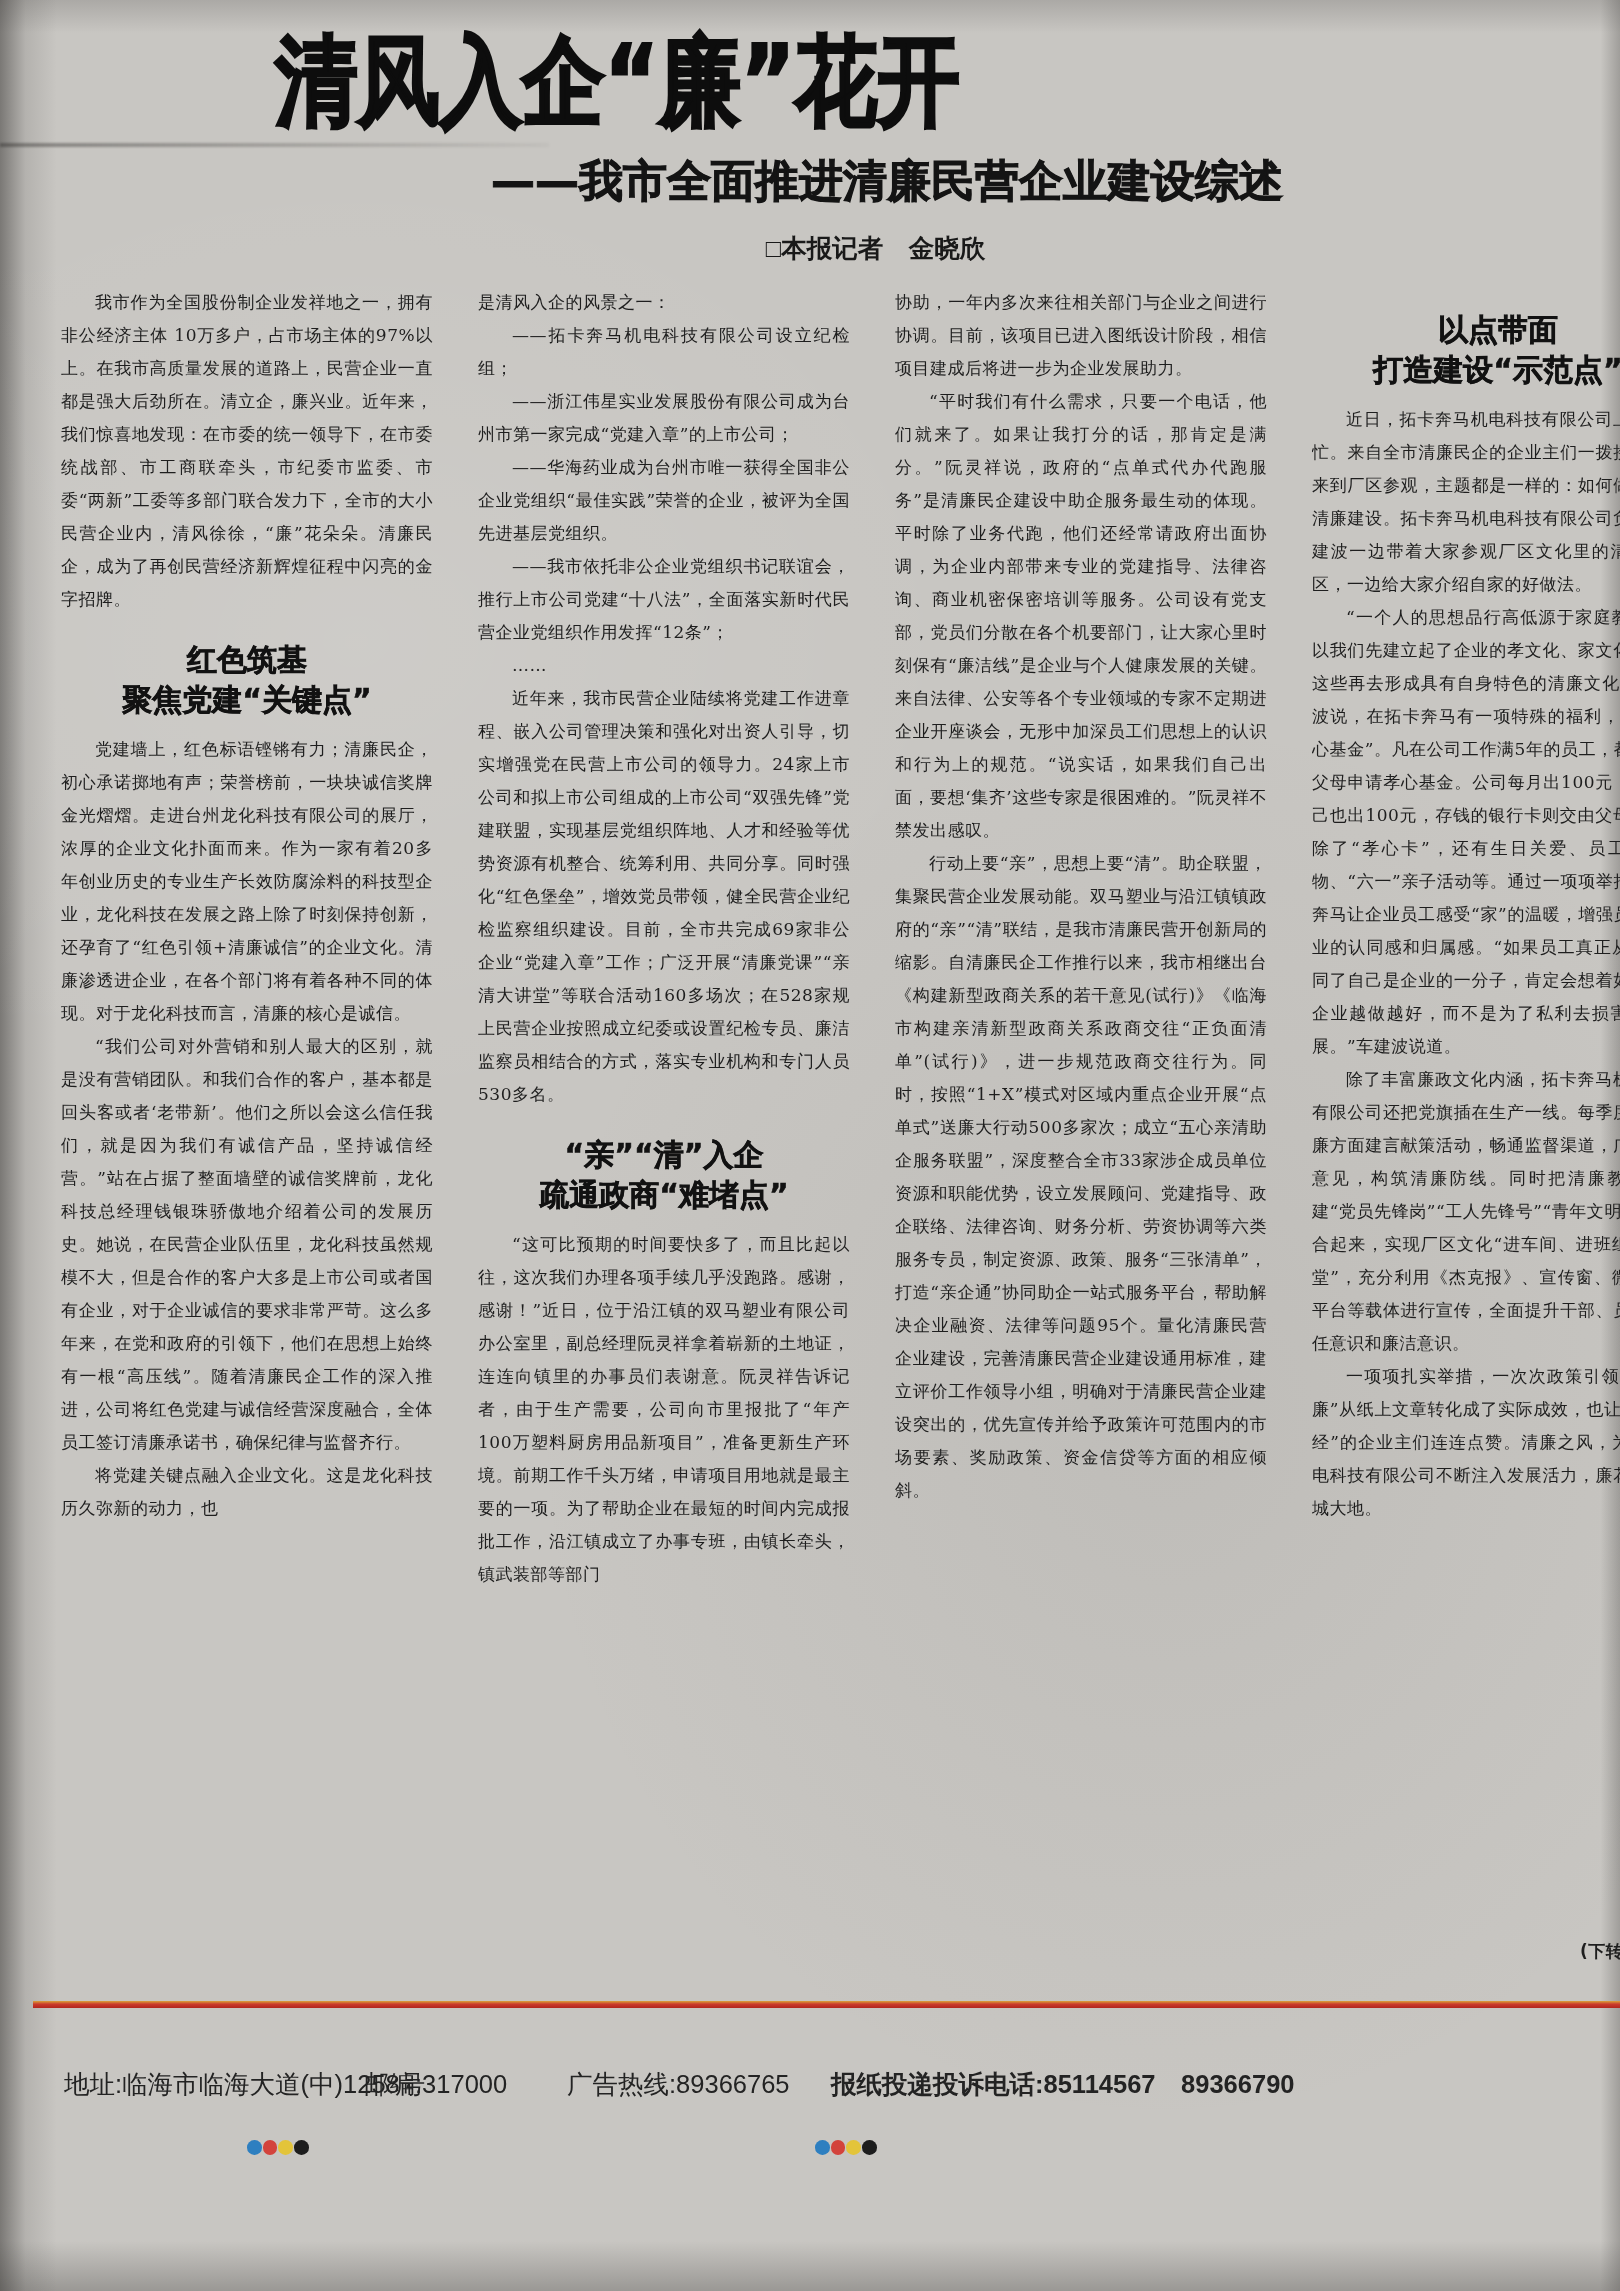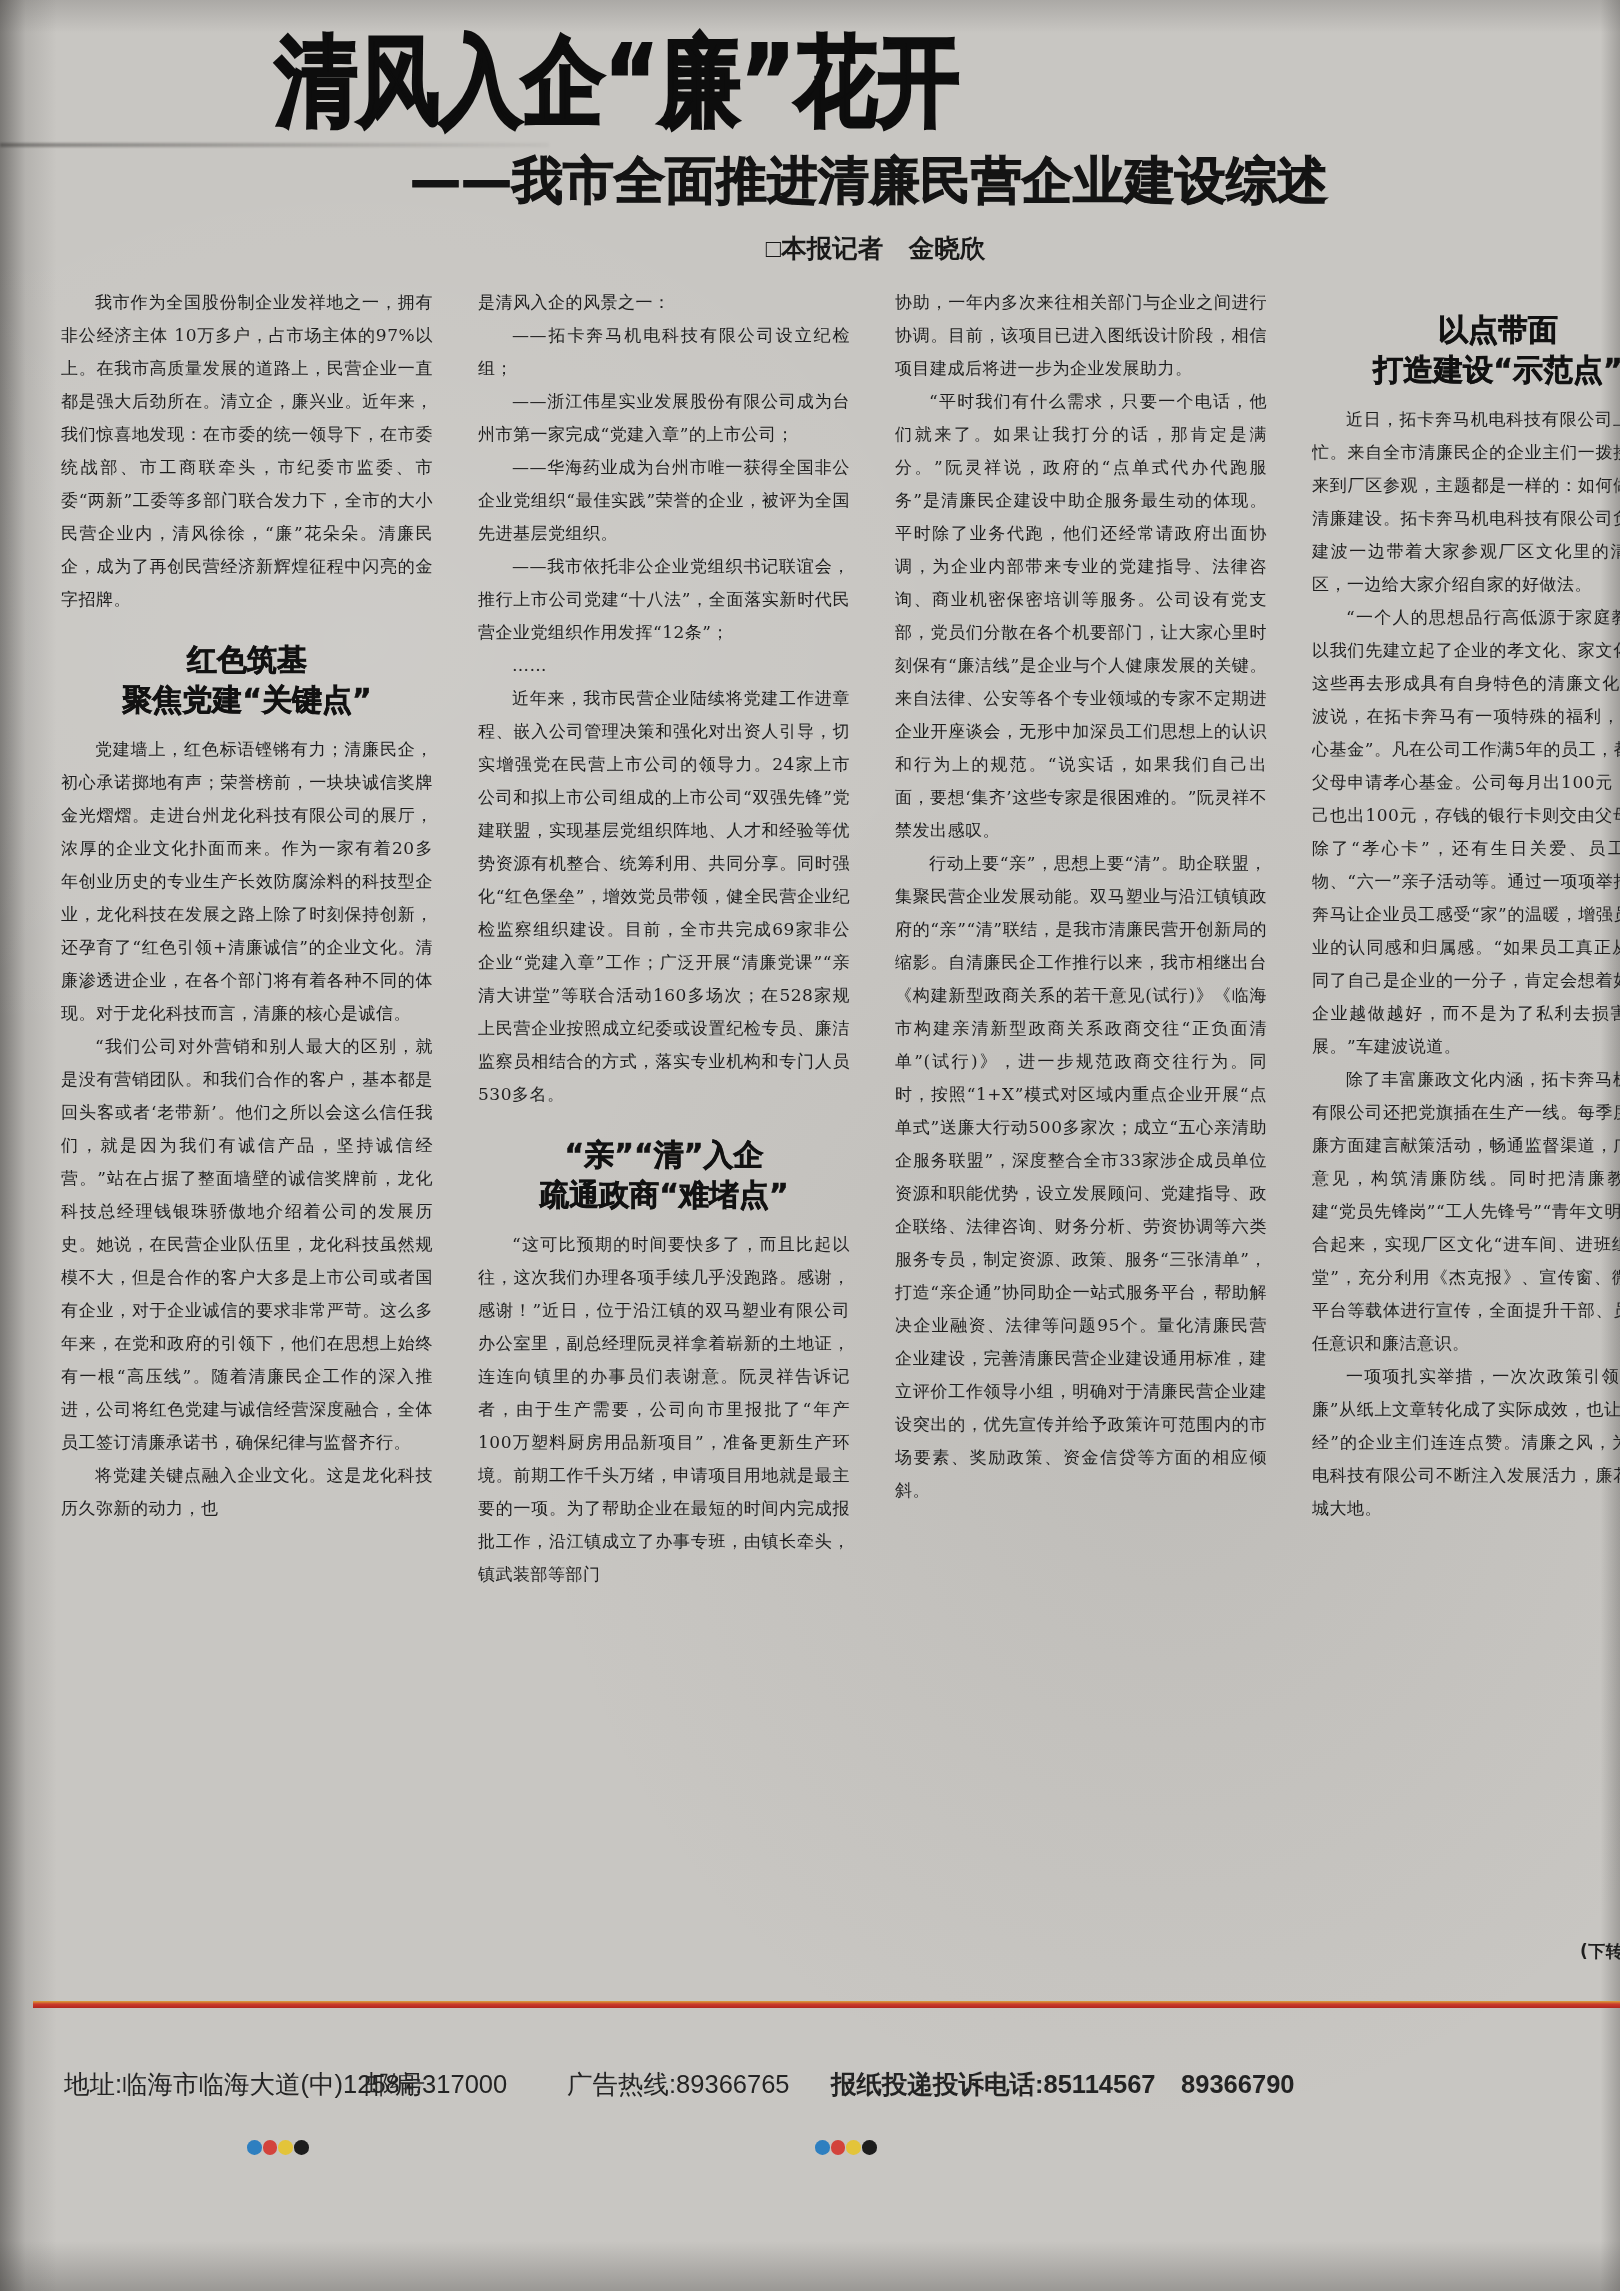--- a/index.html
+++ b/index.html
@@ -27,24 +27,24 @@
     position:absolute;top:25.5px;left:39px;width:1157px;
     text-align:center;
     font-family:"DejaVu Sans","Liberation Sans",sans-serif;
     font-weight:900;font-size:98px;line-height:110px;
     color:#0d0d0d;
     -webkit-text-stroke:2.9px #0d0d0d;
     transform:scaleX(0.84);transform-origin:50% 50%;
     white-space:nowrap;
   }
   .subtitle{
-    position:absolute;top:149px;left:364px;width:1010px;
+    position:absolute;top:149px;left:382px;width:1010px;
     text-align:center;
     font-family:"DejaVu Sans","Liberation Sans",sans-serif;
-    font-weight:bold;font-size:51px;line-height:63px;
+    font-weight:bold;font-size:44px;line-height:63px;
     color:#141414;-webkit-text-stroke:1px #141414;
     white-space:nowrap;
   }
   .byline{
     position:absolute;top:231px;left:743px;width:265px;
     text-align:center;
     font-family:Liberation Serif, serif;
     font-weight:bold;font-size:25.5px;color:#191919;
     white-space:nowrap;
   }

